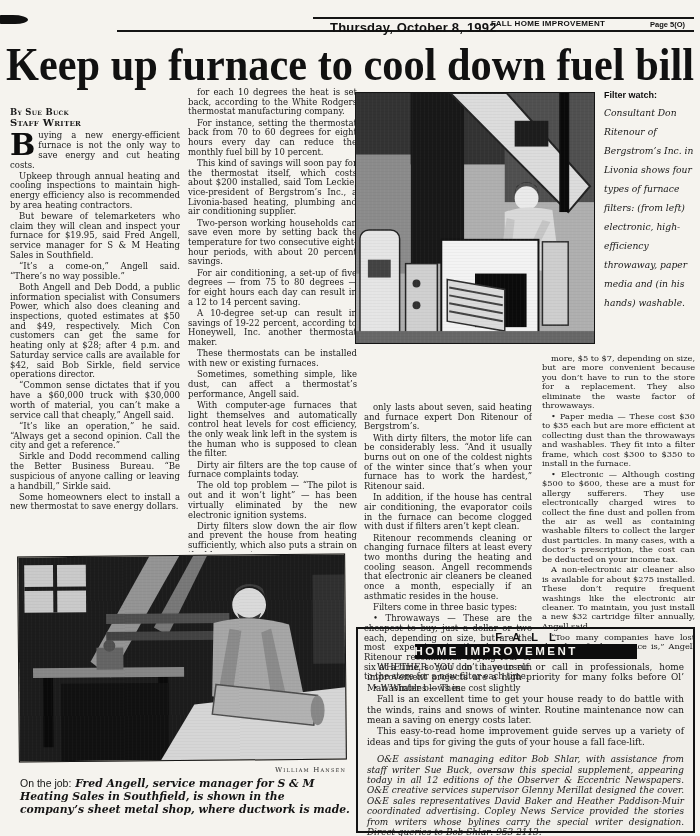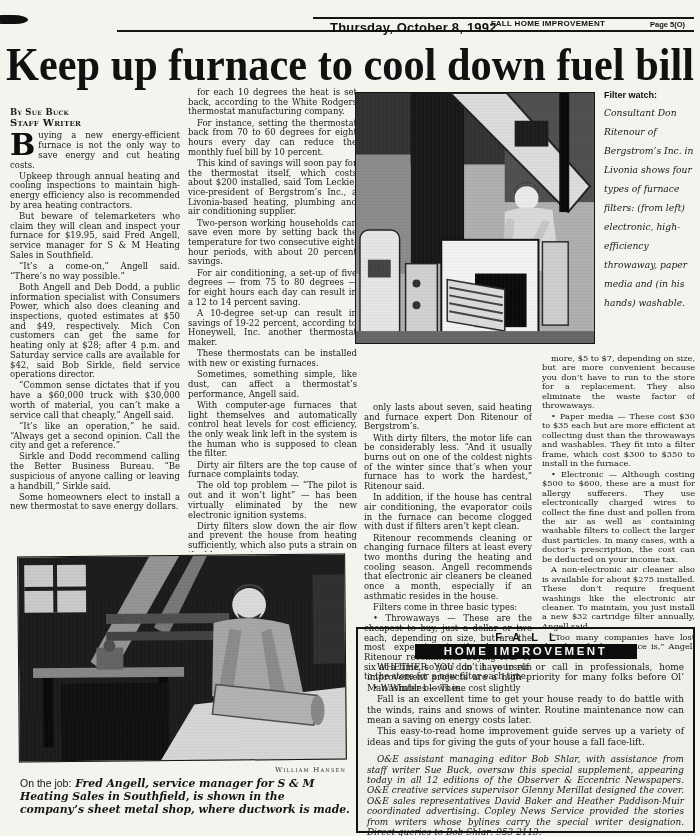--- a/index.html
+++ b/index.html
@@ -62,21 +62,21 @@
     font-style:italic;font-weight:700;font-size:10.8px;line-height:13px;color:#141414;}
   .bottom-caption .cap-lead{font-style:normal;font-family:"Liberation Sans",sans-serif;
     font-weight:400;font-size:10.5px;}
 
   
   .infobox{position:absolute;left:356px;top:627px;width:339px;height:206px;
     border:2px solid #141414;box-sizing:border-box;padding:2px 9px 0;background:rgba(20,20,20,.02);}
   .infobox-kicker{text-align:center;font:700 11px/13px "Liberation Sans",sans-serif;
     letter-spacing:11px;text-indent:11px;color:#101010;}
   .infobox-bar{margin:0 auto 3px;width:222px;height:15px;background:#0d0d0d;color:#f5f3ee;
-    text-align:center;font:700 11.5px/15px "Liberation Sans",sans-serif;letter-spacing:2.5px;}
+    font:700 11.5px/15px "Liberation Sans",sans-serif;letter-spacing:2.5px;}
   .ibox-para{margin:0 0 1px;text-indent:10px;font-size:8.9px;line-height:10.4px;text-align:justify;}
   .ibox-credits{margin:7px 0 0;text-indent:10px;font-style:italic;font-size:8.9px;line-height:10.4px;text-align:justify;}
 </style>
 </head>
 <body>
 
 <div class="page">
 
   <div class="smudge"></div>
   <div class="rule-top"></div>

